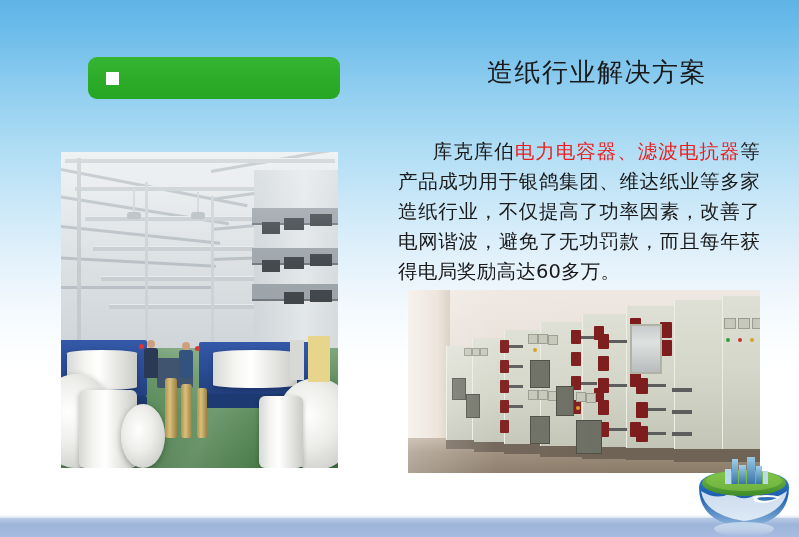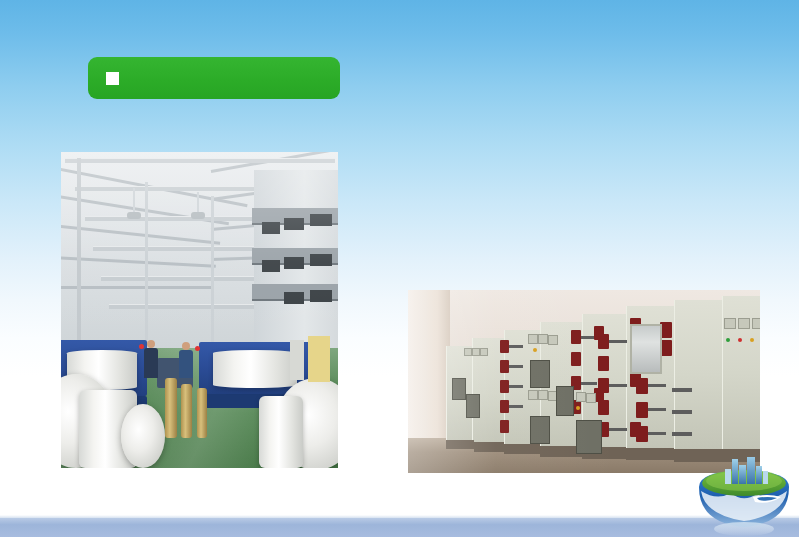--- a/index.html
+++ b/index.html
@@ -286,21 +286,25 @@
 <div class="slide">
 
   <div class="bg-sky"></div>
   <div class="bg-bottom-strip-hl"></div>
   <div class="bg-bottom-strip"></div>
 
   <div class="badge">
     <span class="badge-square"></span>
   </div>
 
-
+  <div class="title">造纸行业解决方案</div>
+
+  <div class="paragraph">
+    <span class="indent"></span><span>库克库伯</span><span class="hl">电力电容器、滤波电抗器</span><span>等产品成功用于银鸽集团、维达纸业等多家造纸行业，不仅提高了功率因素，改善了电网谐波，避免了无功罚款，而且每年获得电局奖励高达60多万。</span>
+  </div>
 
   <div class="photo-left">
     <div class="pl-ceiling"></div>
 
     <div class="pl-truss" style="left:-10px; top:14px;  width:200px; height:3px; transform:rotate(11deg);"></div>
     <div class="pl-truss" style="left:-10px; top:42px;  width:180px; height:3px; transform:rotate(9deg);"></div>
     <div class="pl-truss" style="left:-10px; top:72px;  width:170px; height:3px; transform:rotate(6deg);"></div>
     <div class="pl-truss" style="left:-10px; top:104px; width:165px; height:3px; transform:rotate(3deg);"></div>
     <div class="pl-truss" style="left:-10px; top:134px; width:160px; height:3px; transform:rotate(0deg);"></div>
     <div class="pl-truss" style="left:150px; top:18px;  width:150px; height:3px; transform:rotate(-10deg);"></div>

